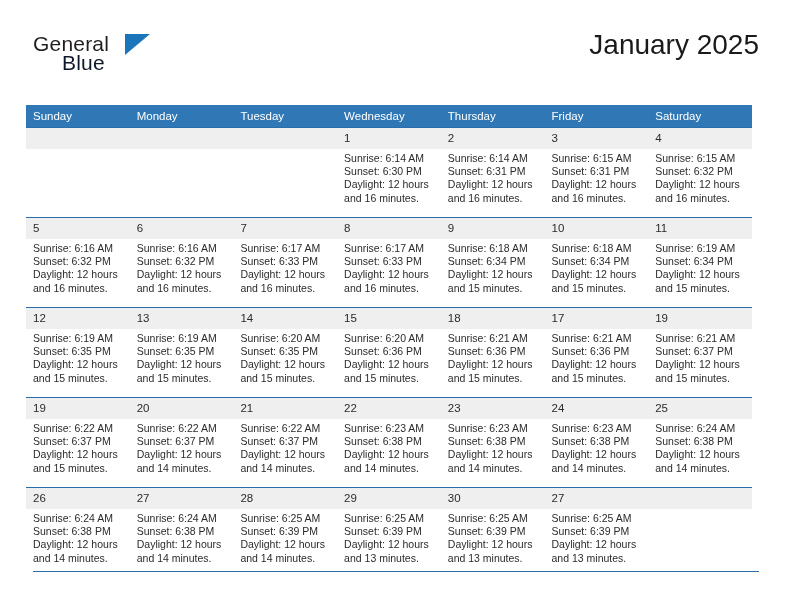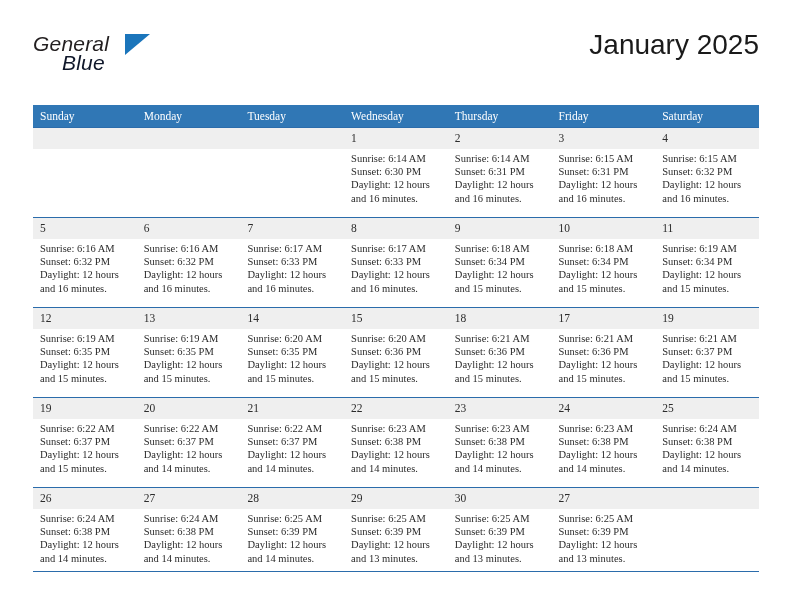--- a/index.html
+++ b/index.html
@@ -29,21 +29,20 @@
     top: 28px;
     width: 726px;
     height: 72px;
   }
   .brand {
     position: absolute;
     left: 0;
     top: 4px;
     width: 130px;
     height: 56px;
-    font-style: italic;
   }
   .brand-general {
     position: absolute;
     left: 0;
     top: 0;
     font-size: 21px;
     letter-spacing: 0.2px;
     color: #231f20;
     font-family: "Liberation Sans", sans-serif;
   }
@@ -84,26 +83,25 @@
     font-size: 14.5px;
     line-height: 20px;
     color: #333333;
     margin: 6px 0 0 0;
     white-space: nowrap;
   }
 
   
   .calendar {
     position: absolute;
-    left: 33px;
+    left: 26px;
     top: 105px;
     width: 726px;
     border-collapse: collapse;
     table-layout: fixed;
-    font-family: Liberation Serif, serif;
   }
   .calendar th {
     background: #3077b5;
     color: #ffffff;
     font-size: 11.5px;
     font-weight: normal;
     text-align: left;
     padding: 5px 0 5px 7px;
     height: 19px;
     box-sizing: border-box;

